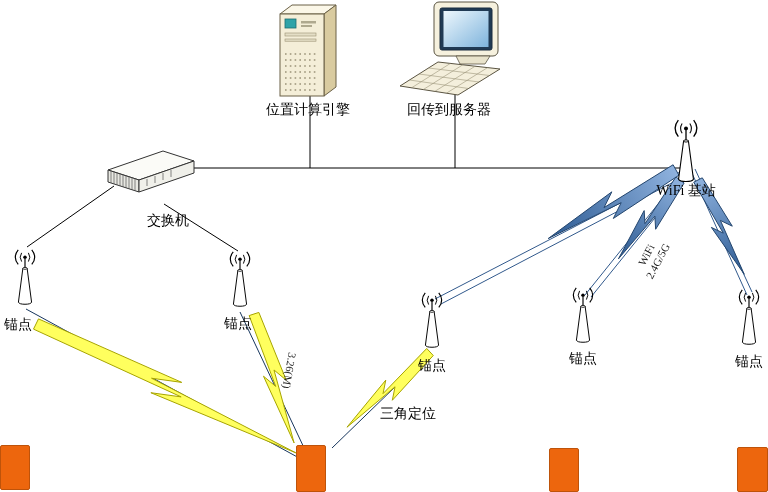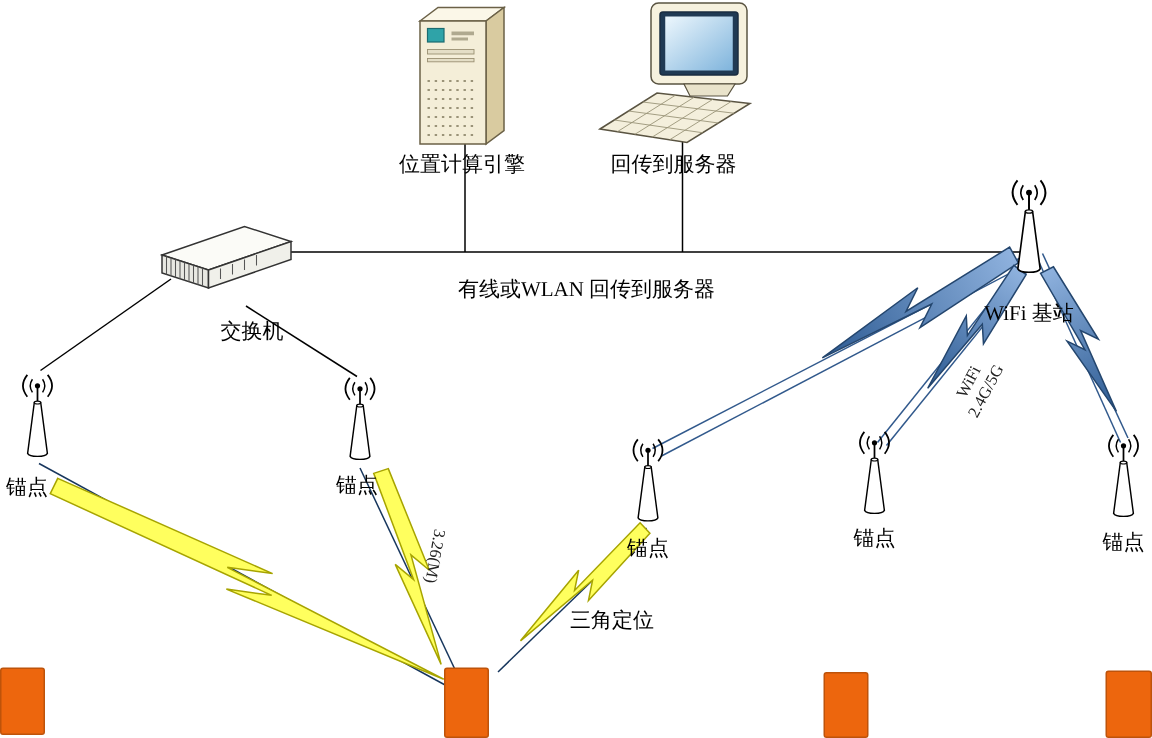--- a/index.html
+++ b/index.html
@@ -158,22 +158,21 @@
     </svg>
 
   <div class="tag" style="left:0px;top:445px;height:45px"></div>
   <div class="tag" style="left:296px;top:445px;height:47px"></div>
   <div class="tag" style="left:549px;top:448px;height:44px"></div>
   <div class="tag" style="left:737px;top:447px;width:31px;height:45px"></div>
 
   <div class="lbl" style="left:258px;top:101px;width:100px">位置计算引擎</div>
   <div class="lbl" style="left:393px;top:101px;width:112px">回传到服务器</div>
   <div class="lbl" style="left:134px;top:212px;width:68px">交换机</div>
-  <div class="lbl" style="left:286px;top:184px;width:210px">有线或WLAN 回传到服务器</div>
-  <div class="lbl" style="left:640px;top:200px;width:92px">WiFi 基站</div>
+  <div class="lbl" style="left:640px;top:182px;width:92px">WiFi 基站</div>
   <div class="lbl" style="left:-10px;top:316px;width:56px">锚点</div>
   <div class="lbl" style="left:210px;top:315px;width:56px">锚点</div>
   <div class="lbl" style="left:404px;top:357px;width:56px">锚点</div>
   <div class="lbl" style="left:555px;top:350px;width:56px">锚点</div>
   <div class="lbl" style="left:721px;top:353px;width:56px">锚点</div>
   <div class="lbl" style="left:372px;top:405px;width:72px">三角定位</div>
 
   <div class="rot" style="left:605px;top:245px;width:95px;transform:rotate(-62deg)">
     <div>WiFi</div>
     <div>2.4G/5G</div>

